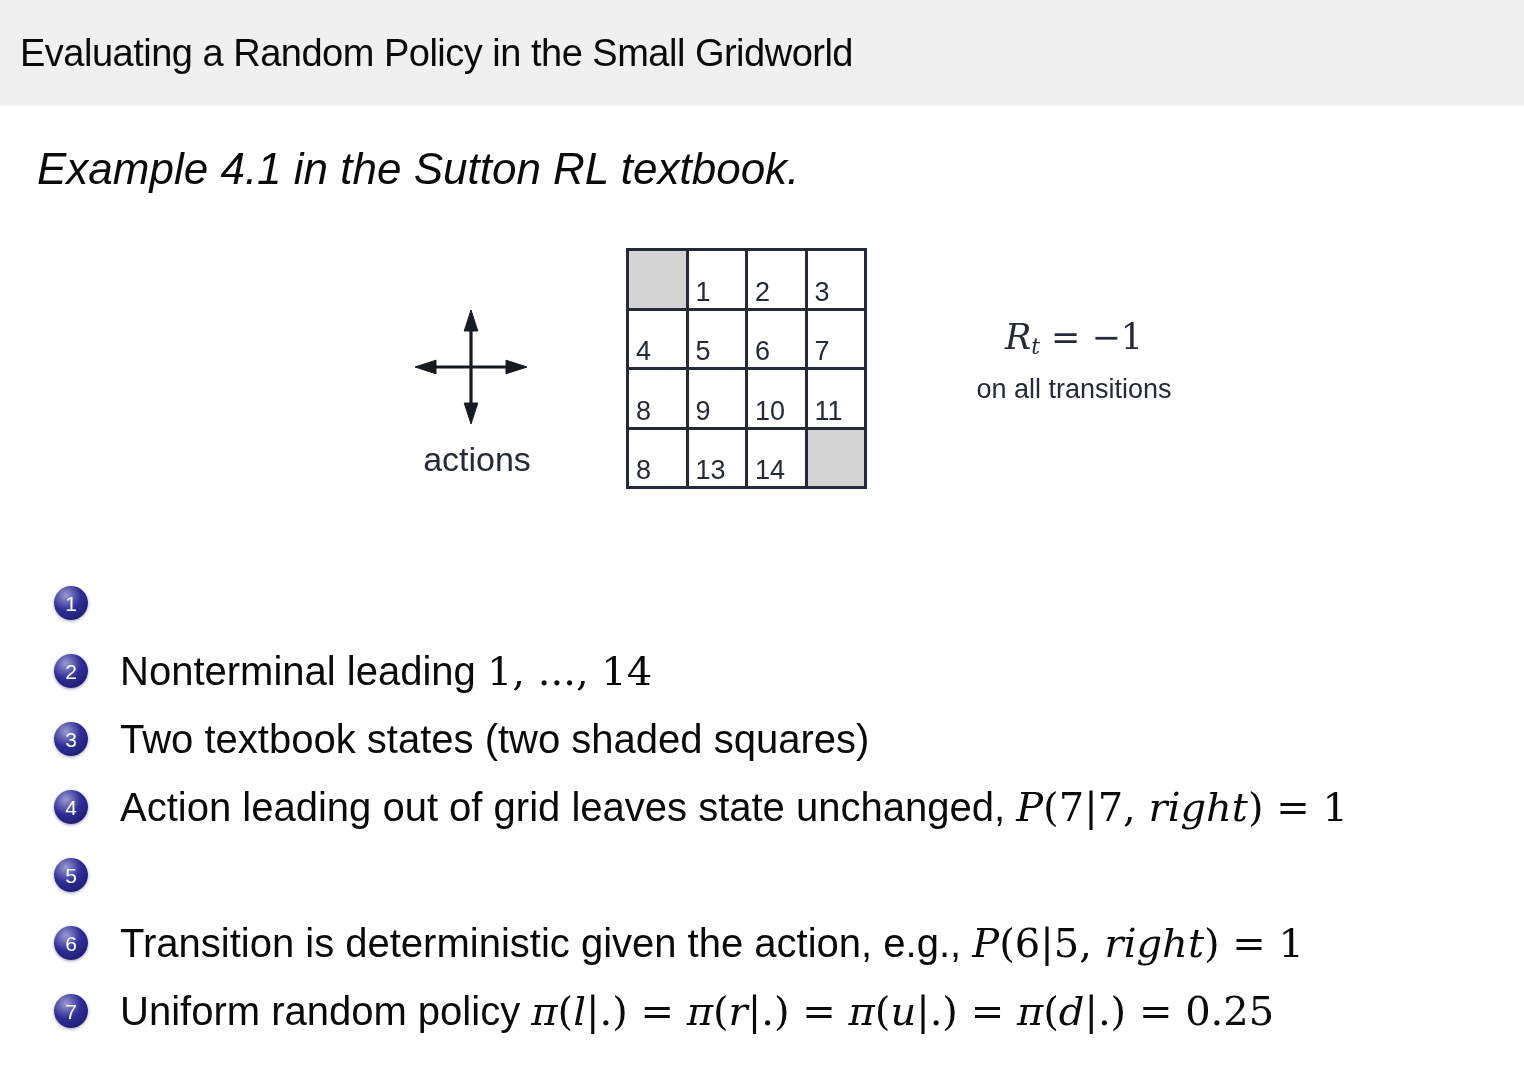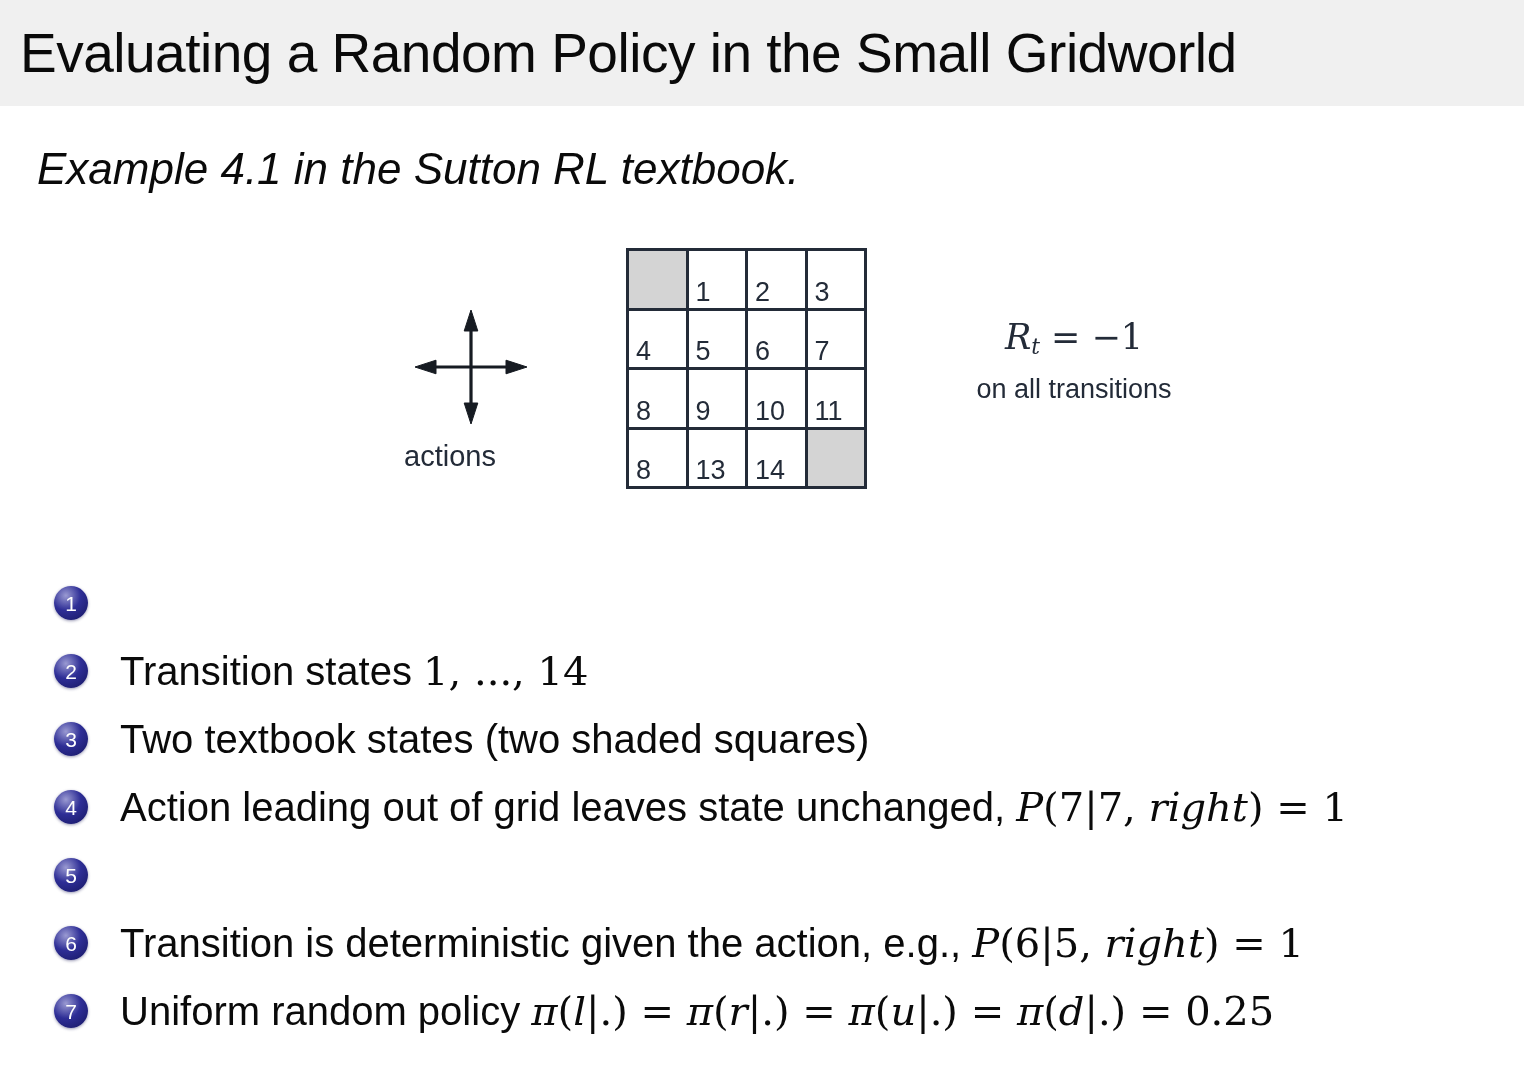--- a/index.html
+++ b/index.html
@@ -12,34 +12,34 @@
     color:var(--text,#0a0a0a);
   }
   
   .title-band{
     position:absolute;left:0;top:0;width:100%;height:106px;
     background:var(--title-band,#f0f0f0);
     display:flex;align-items:center;
   }
   .title-band h1{
     margin:0 0 0 20px;
-    font-size:55px;font-weight:400;letter-spacing:-0.5px;
+    font-size:38px;font-weight:400;letter-spacing:-0.5px;
     color:var(--text,#0a0a0a);
   }
   
   .subtitle{
     position:absolute;left:25px;top:132px;margin:12px;
     font-size:44px;font-weight:400;font-style:italic;
   }
   
   .figure{position:absolute;left:0;top:0;width:100%;height:0;}
   .actions-svg{position:absolute;left:406px;top:302px;}
   .actions-label{
-    position:absolute;left:370px;top:440px;width:160px;
-    text-align:center;font-size:29px;color:var(--figure-ink,#232b38);
+    position:absolute;left:397px;top:440px;width:160px;
+    text-align:center;font-size:34px;color:var(--figure-ink,#232b38);
   }
   .gridworld{
     position:absolute;left:626px;top:248px;
     display:grid;grid-template-columns:repeat(4,59.5px);grid-template-rows:repeat(4,59.5px);
     border-top:3px solid var(--figure-ink,#232b38);
     border-left:3px solid var(--figure-ink,#232b38);
   }
   .cell{
     position:relative;box-sizing:border-box;
     border-right:3px solid var(--figure-ink,#232b38);
@@ -162,21 +162,21 @@
     </div>
 
   </div>
 
   <ol class="items">
       <li>
         <span class="badge">1</span>
       </li>
       <li>
         <span class="badge">2</span>
-        <span class="item-text"><span class="m-r">Transition states </span><span class="m-u">1, ..., 14</span></span>
+        <span class="item-text"><span class="m-r">Nonterminal leading </span><span class="m-u">1, ..., 14</span></span>
       </li>
       <li>
         <span class="badge">3</span>
         <span class="item-text"><span class="m-r">Two textbook states (two shaded squares)</span></span>
       </li>
       <li>
         <span class="badge">4</span>
         <span class="item-text"><span class="m-r">Action leading out of grid leaves state unchanged, </span><span class="m-i">P</span><span class="m-u">(7|7, </span><span class="m-i">right</span><span class="m-u">) = 1</span></span>
       </li>
       <li>

